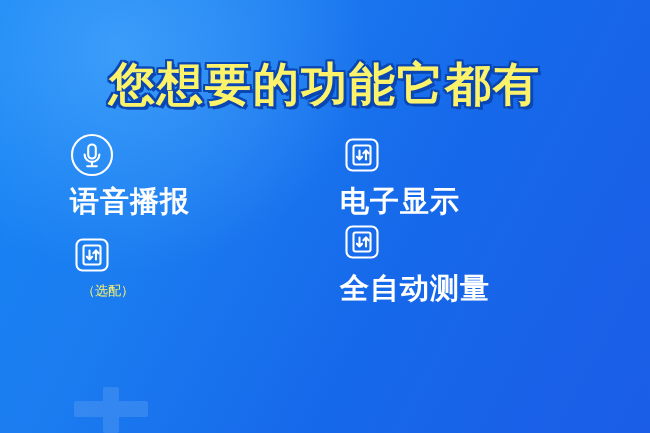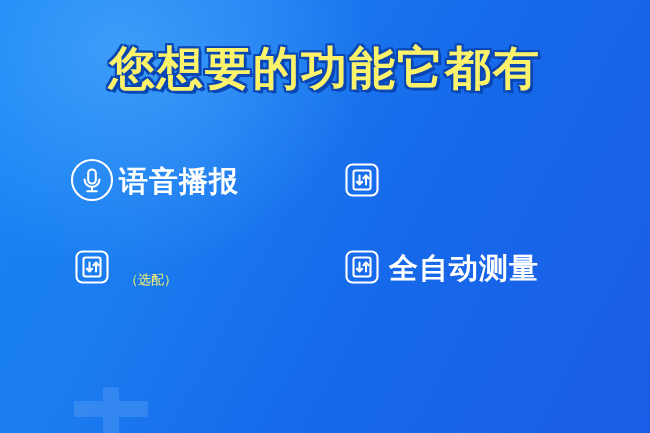--- a/index.html
+++ b/index.html
@@ -50,21 +50,21 @@
   .watermark-cross .bar-v {
     position: absolute;
     left: 29px; top: 0;
     width: 16px; height: 46px;
     background: #bcd9fb;
     border-radius: 2px;
   }
   .headline {
     position: absolute;
     left: 0;
-    top: 38px;
+    top: 54px;
     width: 650px;
     text-align: center;
     font-family: "DejaVu Sans", sans-serif;
     font-weight: bold;
     font-size: 46px;
     letter-spacing: 2px;
     color: #fdf36a;
     text-shadow:
        2px 0 0 #0a47b4, -2px 0 0 #0a47b4, 0 2px 0 #0a47b4, 0 -2px 0 #0a47b4,
        2px 2px 0 #0a47b4, -2px 2px 0 #0a47b4, 2px -2px 0 #0a47b4, -2px -2px 0 #0a47b4,
@@ -76,42 +76,43 @@
     left: 70px;
     top: 136px;
     width: 530px;
     display: grid;
     grid-template-columns: 270px 260px;
     grid-auto-rows: 87px;
     align-items: center;
   }
   .feature {
     display: flex;
-    align-items: flex-end;
+    align-items: flex-start;
     gap: 5px;
+    flex-direction: column;
   }
   .feature .icon-box {
     width: 44px;
     height: 44px;
     flex: 0 0 44px;
     position: relative;
   }
   .feature .label {
     font-family: "DejaVu Sans", sans-serif;
     font-weight: bold;
     font-size: 29px;
     color: #ffffff;
     letter-spacing: 1px;
     white-space: nowrap;
   }
   .feature .sub-label {
     font-family: "DejaVu Sans", sans-serif;
     font-size: 13px;
     color: #fdf36a;
-    margin-left: 6px;
+    margin-left: 12px;
     white-space: nowrap;
   }
 </style>
 </head>
 <body>
 
 <div id="poster">
 
   <div class="watermark-cross">
     <div class="bar-h"></div>
@@ -138,20 +139,21 @@
 
     <div class="feature">
       <span class="icon-box">
         <svg width="44" height="44" viewBox="0 0 44 44" fill="none" stroke="#ffffff" stroke-width="2.1" stroke-linecap="round" stroke-linejoin="round">
           <rect x="6.5" y="6.5" width="31" height="31" rx="6"></rect>
           <rect x="13.5" y="12.5" width="17" height="19" rx="2"></rect>
           <path d="M19.5 17.5 v9 M19.5 26.5 l-2.6 -2.8 M19.5 26.5 l2.6 -2.8"></path>
           <path d="M26 26.5 v-9 M26 17.5 l-2.6 2.8 M26 17.5 l2.6 2.8"></path>
         </svg>
       </span>
+      <span class="label">电子显示</span>
       <span class="sub-label"></span>
     </div>
 
 
 
     <div class="feature">
       <span class="icon-box">
         <svg width="44" height="44" viewBox="0 0 44 44" fill="none" stroke="#ffffff" stroke-width="2.1" stroke-linecap="round" stroke-linejoin="round">
           <rect x="6.5" y="6.5" width="31" height="31" rx="6"></rect>
           <rect x="13.5" y="12.5" width="17" height="19" rx="2"></rect>

